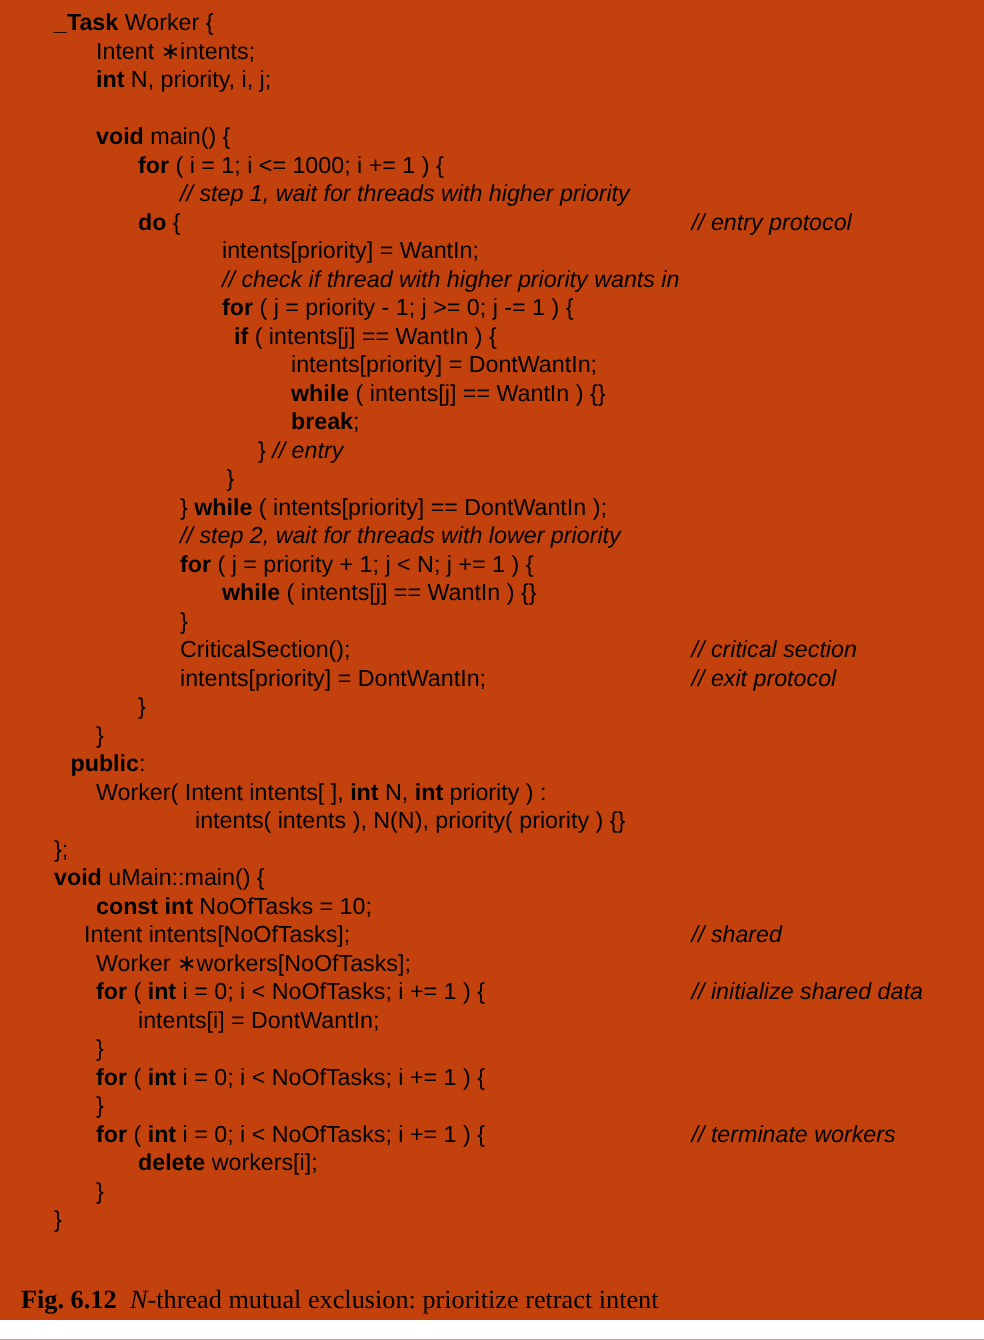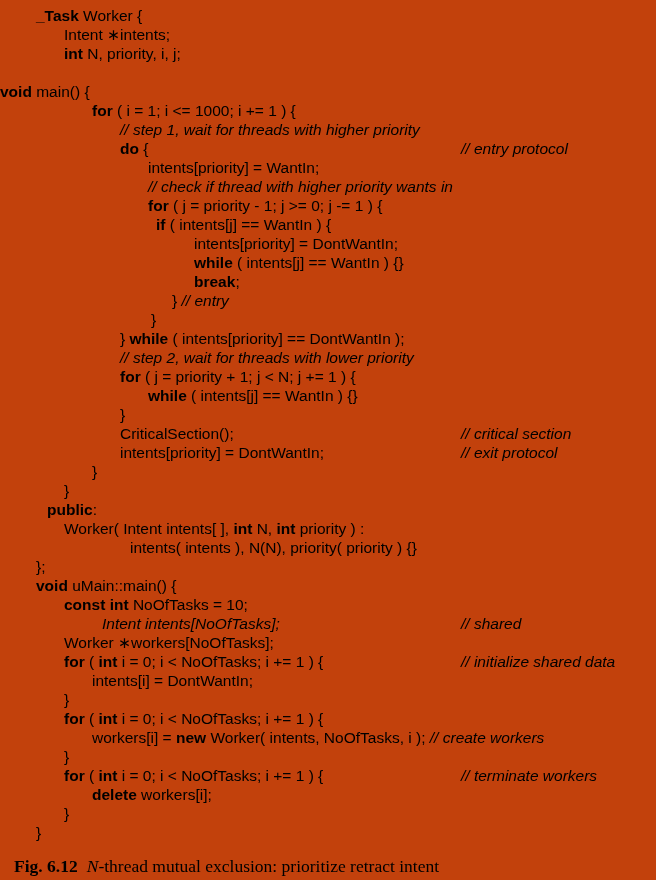--- a/index.html
+++ b/index.html
@@ -57,24 +57,24 @@
 </head>
 <body>
 
 <div class="page">
 
   <div class="code-listing">
       <div class="code-line"><span class="code-text" style="padding-left: 36px;"><span class="kw">_Task</span><span> Worker {</span></span></div>
       <div class="code-line"><span class="code-text" style="padding-left: 64px;"><span>Intent ∗intents;</span></span></div>
       <div class="code-line"><span class="code-text" style="padding-left: 64px;"><span class="kw">int</span><span> N, priority, i, j;</span></span></div>
       <div class="code-line"></div>
-      <div class="code-line"><span class="code-text" style=""><span class="kw">void</span><span> main() {</span></span></div>
+      <div class="code-line"><span class="code-text" style="padding-left: 64px;"><span class="kw">void</span><span> main() {</span></span></div>
       <div class="code-line"><span class="code-text" style="padding-left: 92px;"><span class="kw">for</span><span> ( i = 1; i &lt;= 1000; i += 1 ) {</span></span></div>
       <div class="code-line"><span class="code-text" style="padding-left: 120px;"><span class="cm">// step 1, wait for threads with higher priority</span></span></div>
-      <div class="code-line"><span class="code-text" style="padding-left: 120px;"><span class="kw">do</span><span> {</span></span><span class="col-comment" style="left: 461px;">// entry protocol</span></div>
+      <div class="code-line"><span class="code-text" style="padding-left: 92px;"><span class="kw">do</span><span> {</span></span><span class="col-comment" style="left: 461px;">// entry protocol</span></div>
       <div class="code-line"><span class="code-text" style="padding-left: 148px;"><span>intents[priority] = WantIn;</span></span></div>
       <div class="code-line"><span class="code-text" style="padding-left: 148px;"><span class="cm">// check if thread with higher priority wants in</span></span></div>
       <div class="code-line"><span class="code-text" style="padding-left: 148px;"><span class="kw">for</span><span> ( j = priority - 1; j &gt;= 0; j -= 1 ) {</span></span></div>
       <div class="code-line"><span class="code-text" style="padding-left: 156px;"><span class="kw">if</span><span> ( intents[j] == WantIn ) {</span></span></div>
       <div class="code-line"><span class="code-text" style="padding-left: 194px;"><span>intents[priority] = DontWantIn;</span></span></div>
       <div class="code-line"><span class="code-text" style="padding-left: 194px;"><span class="kw">while</span><span> ( intents[j] == WantIn ) {}</span></span></div>
       <div class="code-line"><span class="code-text" style="padding-left: 194px;"><span class="kw">break</span><span>;</span></span></div>
       <div class="code-line"><span class="code-text" style="padding-left: 172px;"><span>} </span><span class="cm">// entry</span></span></div>
       <div class="code-line"><span class="code-text" style="padding-left: 151px;"><span>}</span></span></div>
       <div class="code-line"><span class="code-text" style="padding-left: 120px;"><span>} </span><span class="kw">while</span><span> ( intents[priority] == DontWantIn );</span></span></div>
@@ -85,27 +85,26 @@
       <div class="code-line"><span class="code-text" style="padding-left: 120px;"><span>CriticalSection();</span></span><span class="col-comment" style="left: 461px;">// critical section</span></div>
       <div class="code-line"><span class="code-text" style="padding-left: 120px;"><span>intents[priority] = DontWantIn;</span></span><span class="col-comment" style="left: 461px;">// exit protocol</span></div>
       <div class="code-line"><span class="code-text" style="padding-left: 92px;"><span>}</span></span></div>
       <div class="code-line"><span class="code-text" style="padding-left: 64px;"><span>}</span></span></div>
       <div class="code-line"><span class="code-text" style="padding-left: 47px;"><span class="kw">public</span><span>:</span></span></div>
       <div class="code-line"><span class="code-text" style="padding-left: 64px;"><span>Worker( Intent intents[ ], </span><span class="kw">int</span><span> N, </span><span class="kw">int</span><span> priority ) :</span></span></div>
       <div class="code-line"><span class="code-text" style="padding-left: 130px;"><span>intents( intents ), N(N), priority( priority ) {}</span></span></div>
       <div class="code-line"><span class="code-text" style="padding-left: 36px;"><span>};</span></span></div>
       <div class="code-line"><span class="code-text" style="padding-left: 36px;"><span class="kw">void</span><span> uMain::main() {</span></span></div>
       <div class="code-line"><span class="code-text" style="padding-left: 64px;"><span class="kw">const int</span><span> NoOfTasks = 10;</span></span></div>
-      <div class="code-line"><span class="code-text" style="padding-left: 102px; font-style: italic;"><span>Intent intents[NoOfTasks];</span></span><span class="col-comment" style="left: 461px; text-align: right;">// shared</span></div>
+      <div class="code-line"><span class="code-text" style="padding-left: 56px;"><span>Intent intents[NoOfTasks];</span></span><span class="col-comment" style="left: 461px; text-align: right;">// shared</span></div>
       <div class="code-line"><span class="code-text" style="padding-left: 64px;"><span>Worker ∗workers[NoOfTasks];</span></span></div>
       <div class="code-line"><span class="code-text" style="padding-left: 64px;"><span class="kw">for</span><span> ( </span><span class="kw">int</span><span> i = 0; i &lt; NoOfTasks; i += 1 ) {</span></span><span class="col-comment" style="left: 461px;">// initialize shared data</span></div>
       <div class="code-line"><span class="code-text" style="padding-left: 92px;"><span>intents[i] = DontWantIn;</span></span></div>
       <div class="code-line"><span class="code-text" style="padding-left: 64px;"><span>}</span></span></div>
       <div class="code-line"><span class="code-text" style="padding-left: 64px;"><span class="kw">for</span><span> ( </span><span class="kw">int</span><span> i = 0; i &lt; NoOfTasks; i += 1 ) {</span></span></div>
-      <div class="code-line"><span class="code-text" style="padding-left: 92px;"><span>workers[i] = </span><span class="kw">new</span><span> Worker( intents, NoOfTasks, i ); </span><span class="cm">// create workers</span></span></div>
       <div class="code-line"><span class="code-text" style="padding-left: 64px;"><span>}</span></span></div>
       <div class="code-line"><span class="code-text" style="padding-left: 64px;"><span class="kw">for</span><span> ( </span><span class="kw">int</span><span> i = 0; i &lt; NoOfTasks; i += 1 ) {</span></span><span class="col-comment" style="left: 461px;">// terminate workers</span></div>
       <div class="code-line"><span class="code-text" style="padding-left: 92px;"><span class="kw">delete</span><span> workers[i];</span></span></div>
       <div class="code-line"><span class="code-text" style="padding-left: 64px;"><span>}</span></span></div>
       <div class="code-line"><span class="code-text" style="padding-left: 36px;"><span>}</span></span></div>
     </div>
 
   <div class="caption"><span class="fig">Fig. 6.12</span><span class="gap"></span><span class="it">N</span><span>-thread mutual exclusion: prioritize retract intent</span></div>
 
 </div>

